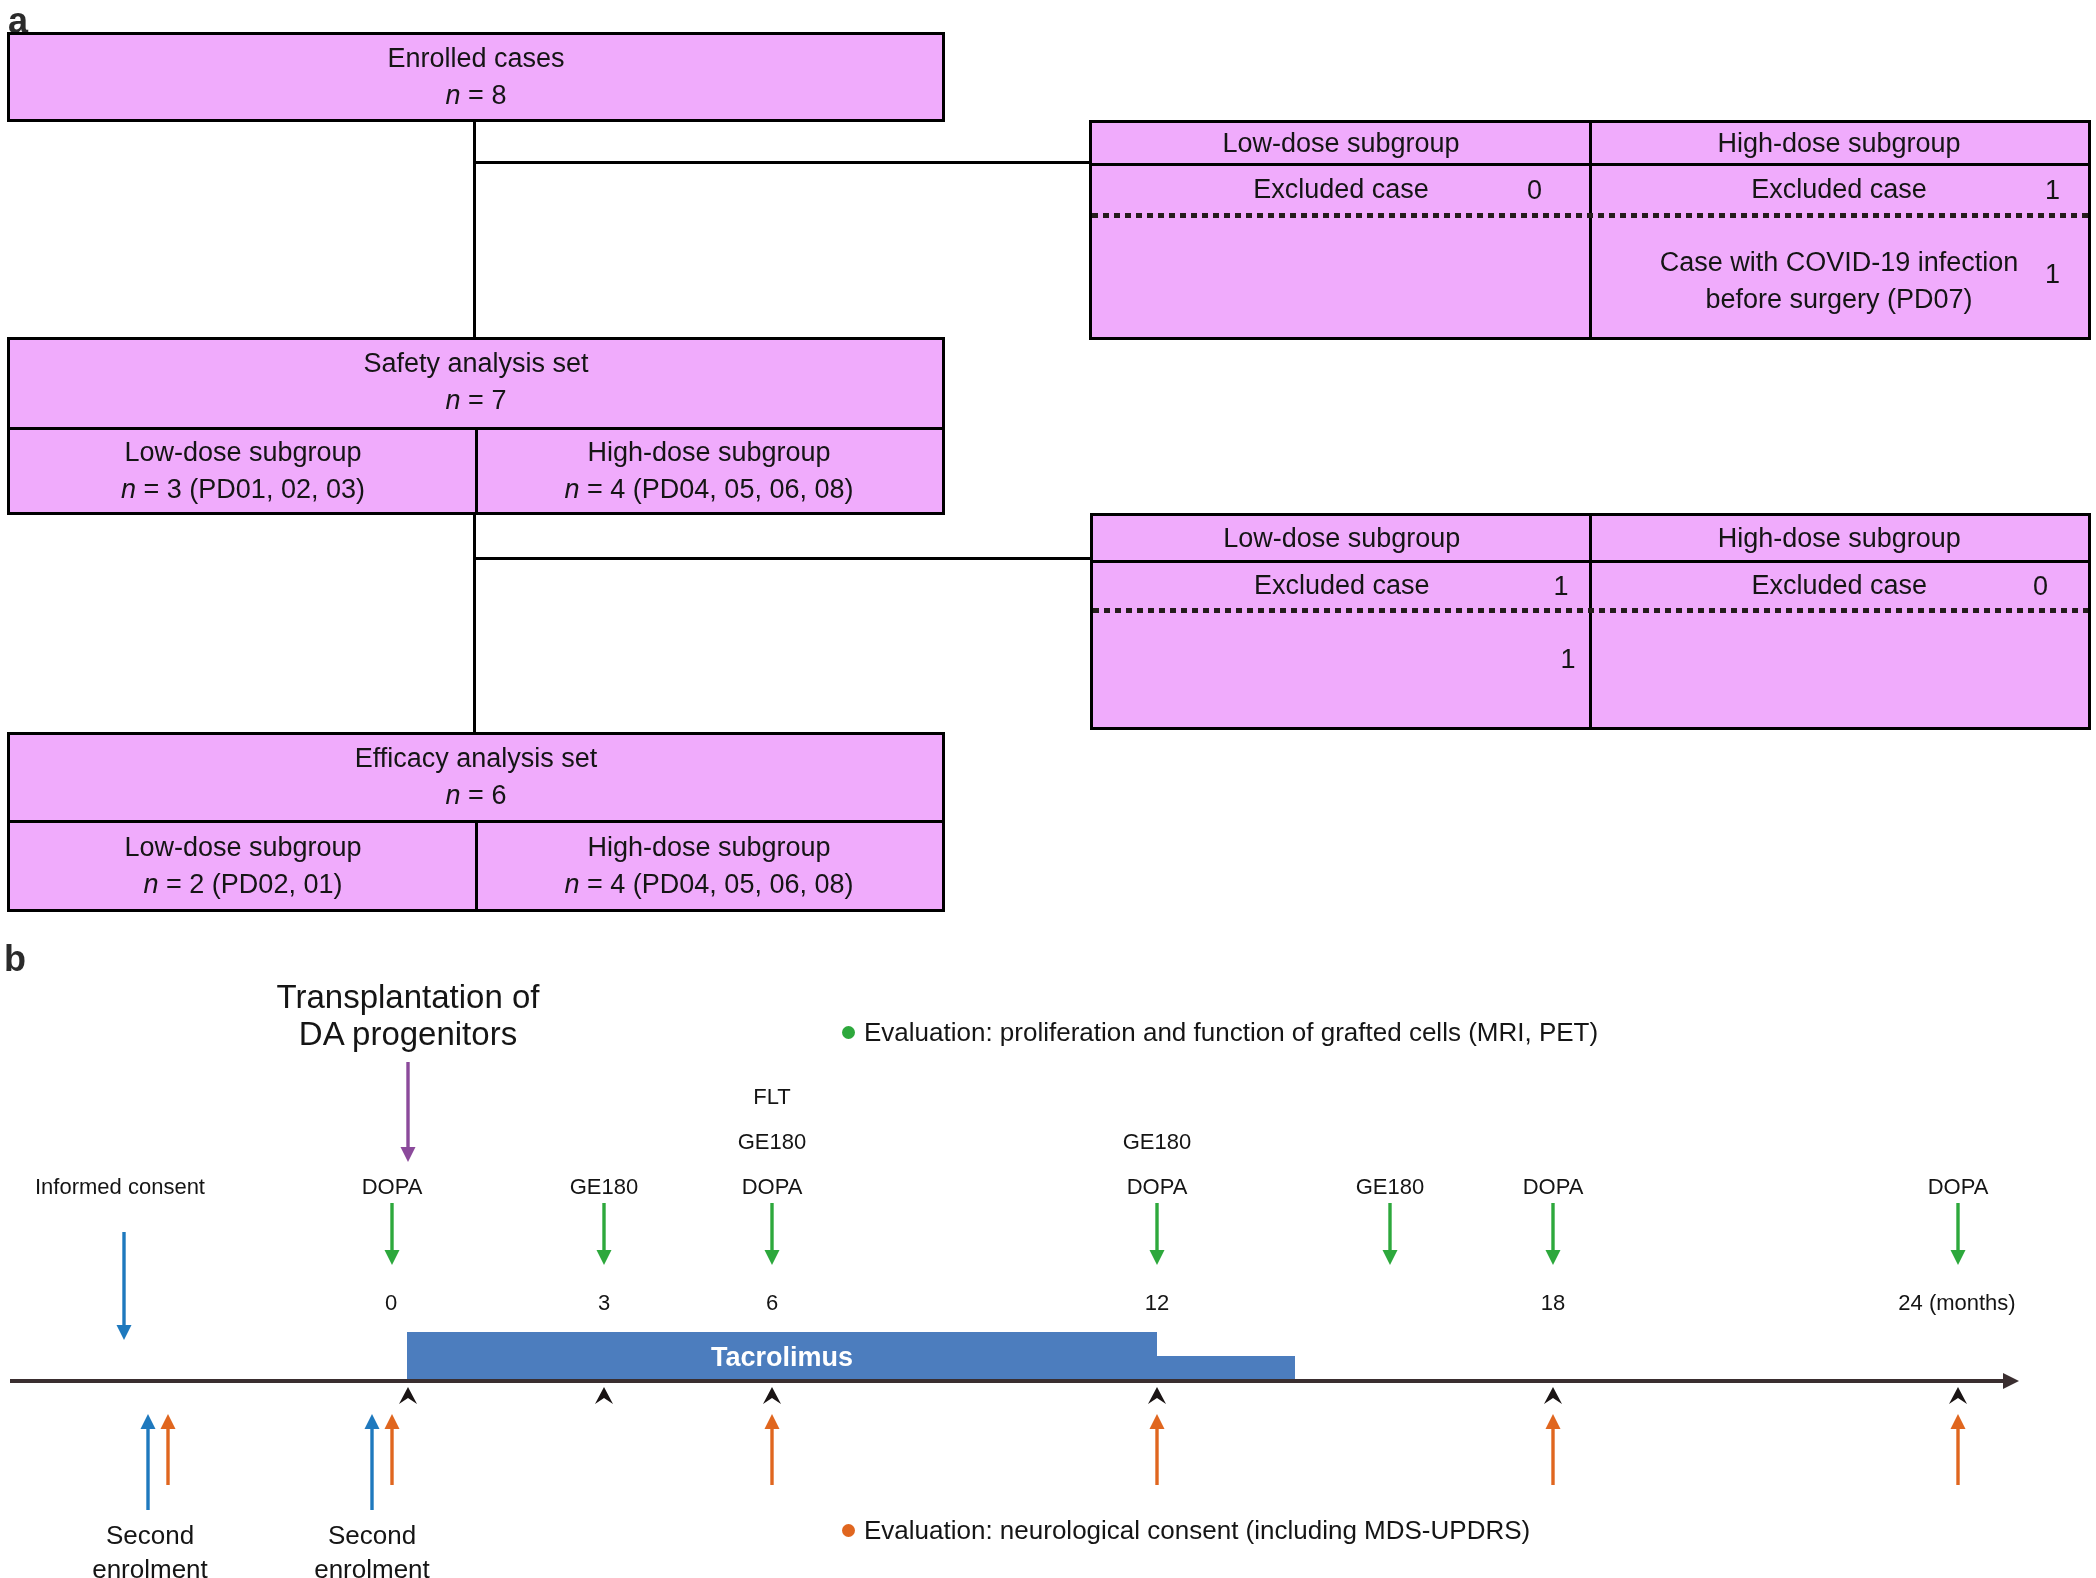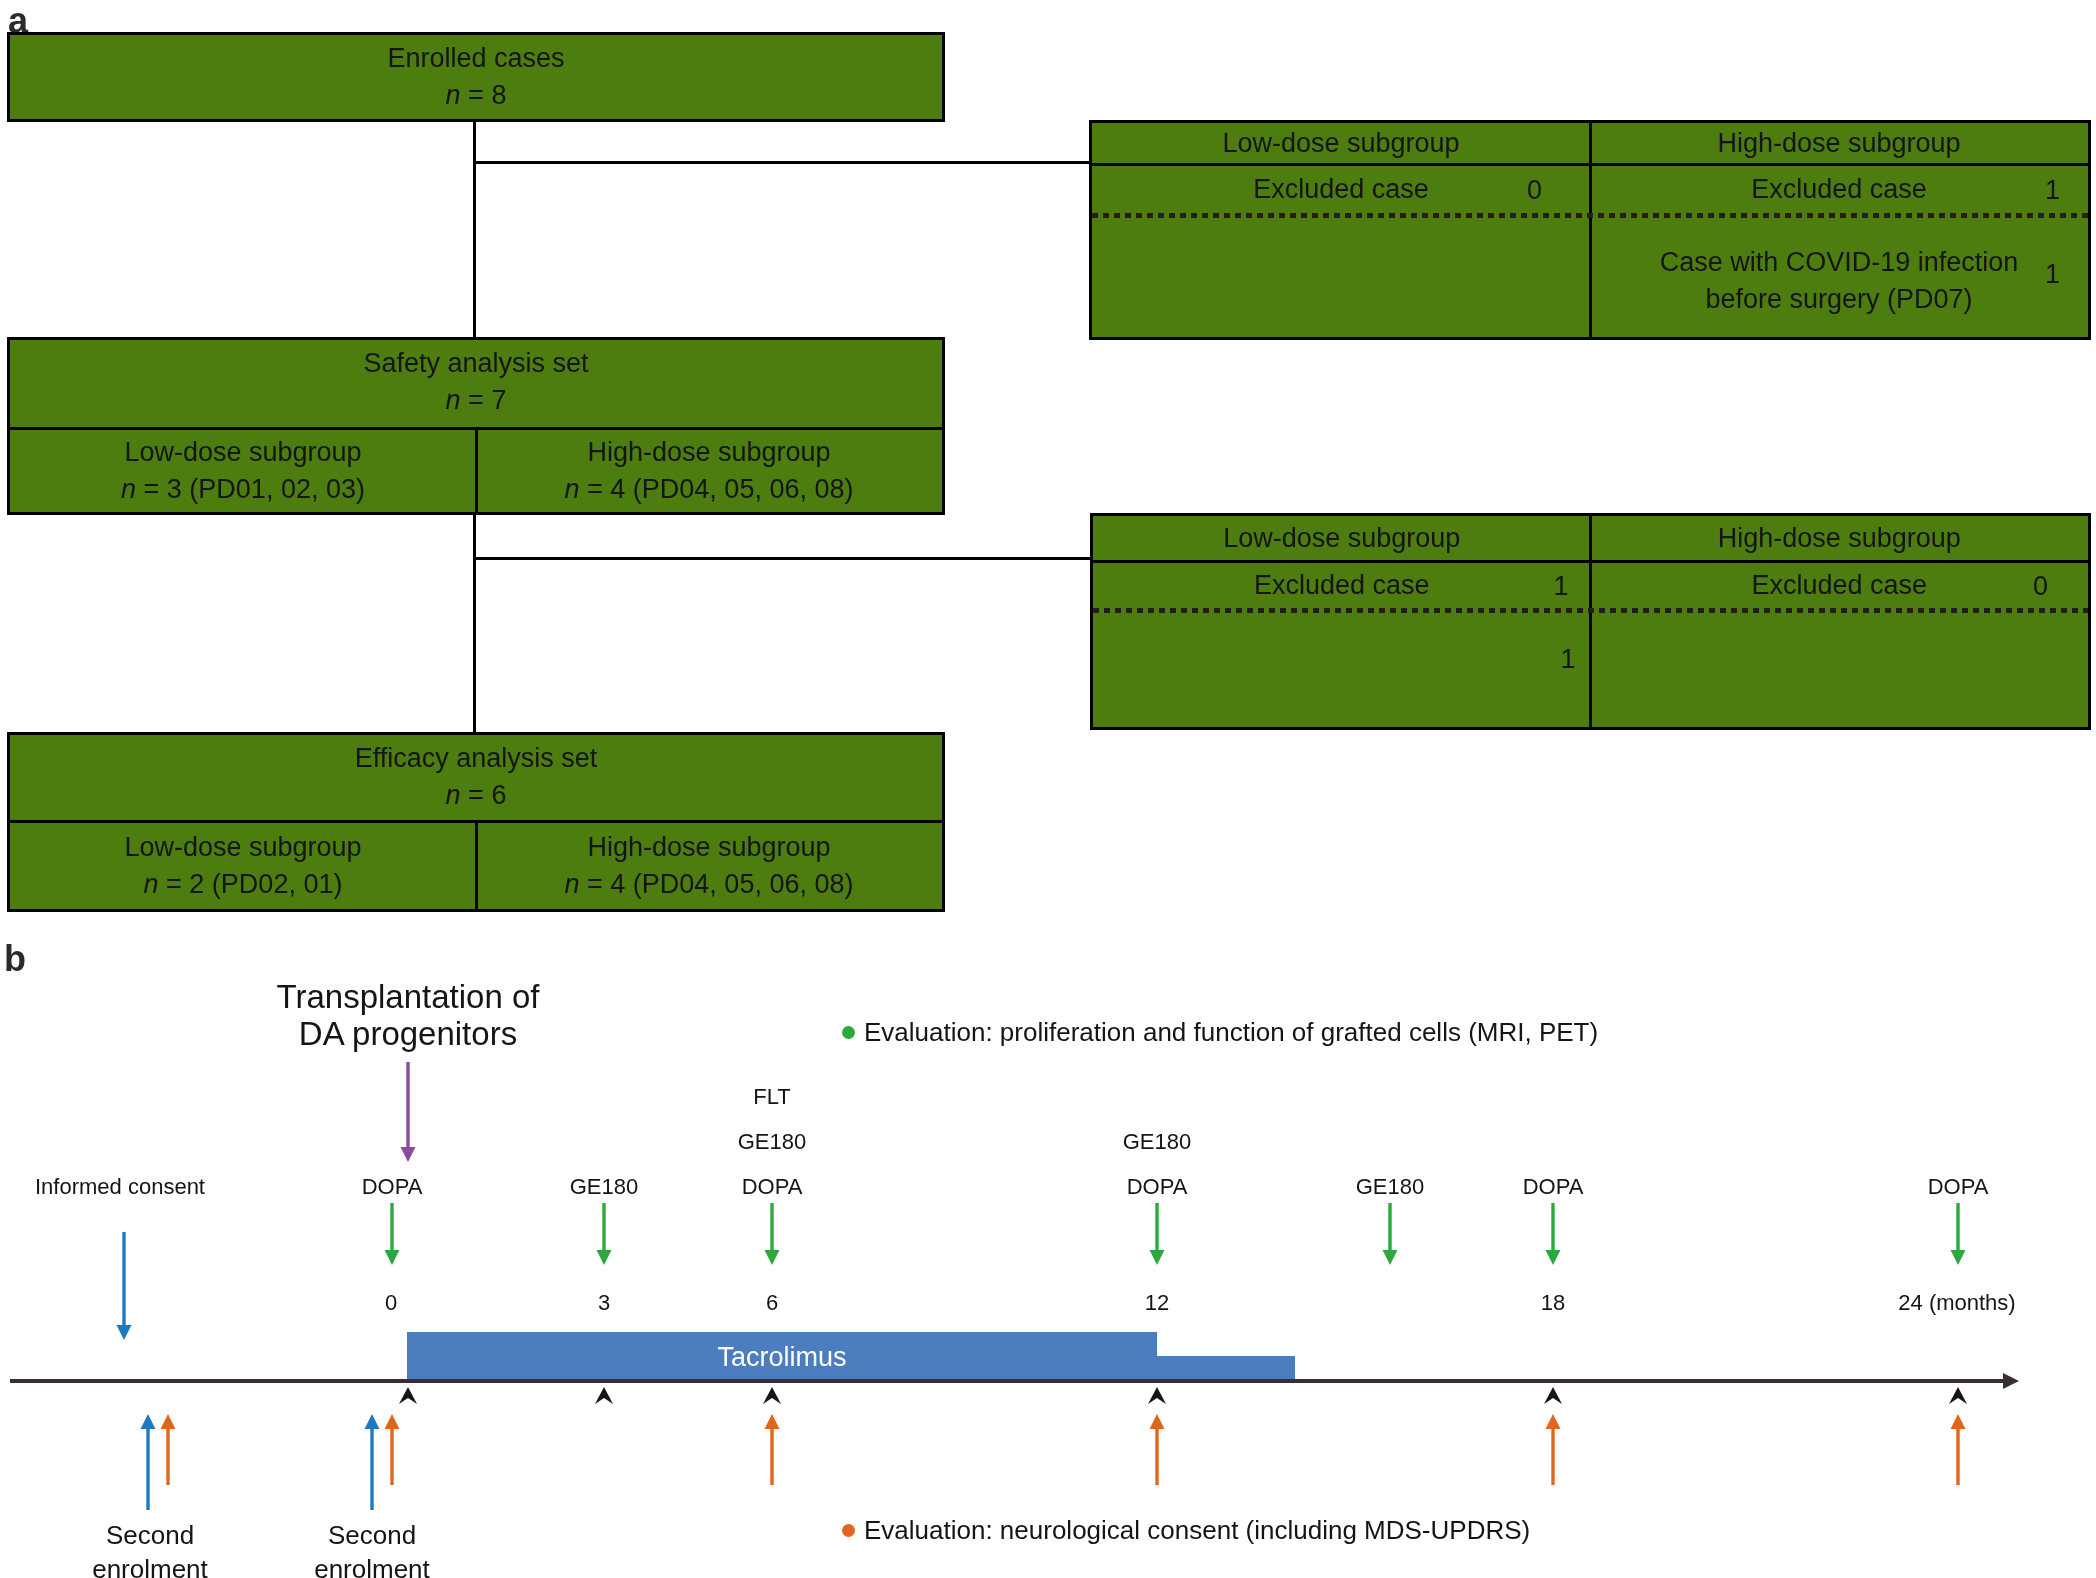--- a/index.html
+++ b/index.html
@@ -1,20 +1,20 @@
 <!DOCTYPE html>
 <html><head>
 <meta charset="utf-8">
 <style>
   html,body{margin:0;padding:0;background:#fff}
   .canvas{position:relative;width:2096px;height:1578px;background:#fff;overflow:hidden;
           font-family:"Liberation Sans",sans-serif;color:#151515}
   .panel-label{position:absolute;font-size:36px;font-weight:bold;color:#2b2b2b}
   .t{font-size:27px;line-height:37px;text-align:center;white-space:nowrap}
-  .fbox{position:absolute;border:3px solid #000;box-sizing:border-box;background:#4d7c0f}
+  .fbox{position:absolute;border:3px solid #000;box-sizing:border-box;background:#f0abfc}
   .title-lines{position:absolute;left:0;right:0;display:flex;flex-direction:column;align-items:center}
   .vline{position:absolute;width:3px;background:#000}
   .hline{position:absolute;height:3px;background:#000}
   .dash{position:absolute;height:5px;
         background:repeating-linear-gradient(90deg,#251c1c 0 6px,transparent 6px 11px)}
   .col-divider{position:absolute;top:0;bottom:0;width:3px;background:#000;left:calc(50% - 1.5px)}
   .trow{position:absolute;left:0;right:0;display:flex}
   .cell{position:relative;width:50%;display:flex;align-items:center;justify-content:center}
   .excl-val{position:absolute;top:50%;transform:translateY(-50%)}
   .detail{position:absolute;width:50%}
@@ -139,21 +139,21 @@
   <div class="scan-label" style="left:408px;top:978px;font-size:33px;line-height:37px">
     <div>Transplantation of</div>
     <div>DA progenitors</div>
   </div>
 
   <span class="bullet" id="bullet-top" style="left: 842px; top: 1026px; background: rgb(45, 168, 60);"></span>
   <div class="legend" style="left:864px;top:1017px">Evaluation: proliferation and function of grafted cells (MRI, PET)</div>
 
   <div class="scan-label" style="left:120px;top:1172px">Informed consent</div>
 
-  <div class="bar" id="tacro-main" style="left: 407px; top: 1332px; width: 750px; height: 49px; background: rgb(76, 125, 190);">
+  <div class="bar" id="tacro-main" style="left: 407px; top: 1332px; width: 750px; height: 49px; background: rgb(76, 125, 190); font-weight: bold;">
     <div class="bar-label" style="top:10px">Tacrolimus</div>
   </div>
   <div class="bar" id="tacro-step" style="left: 1157px; top: 1356px; width: 138px; height: 25px; background: rgb(76, 125, 190);"></div>
 
   <span class="bullet" id="bullet-bottom" style="left: 842px; top: 1524px; background: rgb(224, 102, 31);"></span>
   <div class="legend" style="left:864px;top:1515px">Evaluation: neurological consent (including MDS-UPDRS)</div>
 
   <div id="gen-labels">
       <div class="scan-label" style="left: 392px; top: 1172px;">DOPA</div>
       <div class="scan-label" style="left: 604px; top: 1172px;">GE180</div>

